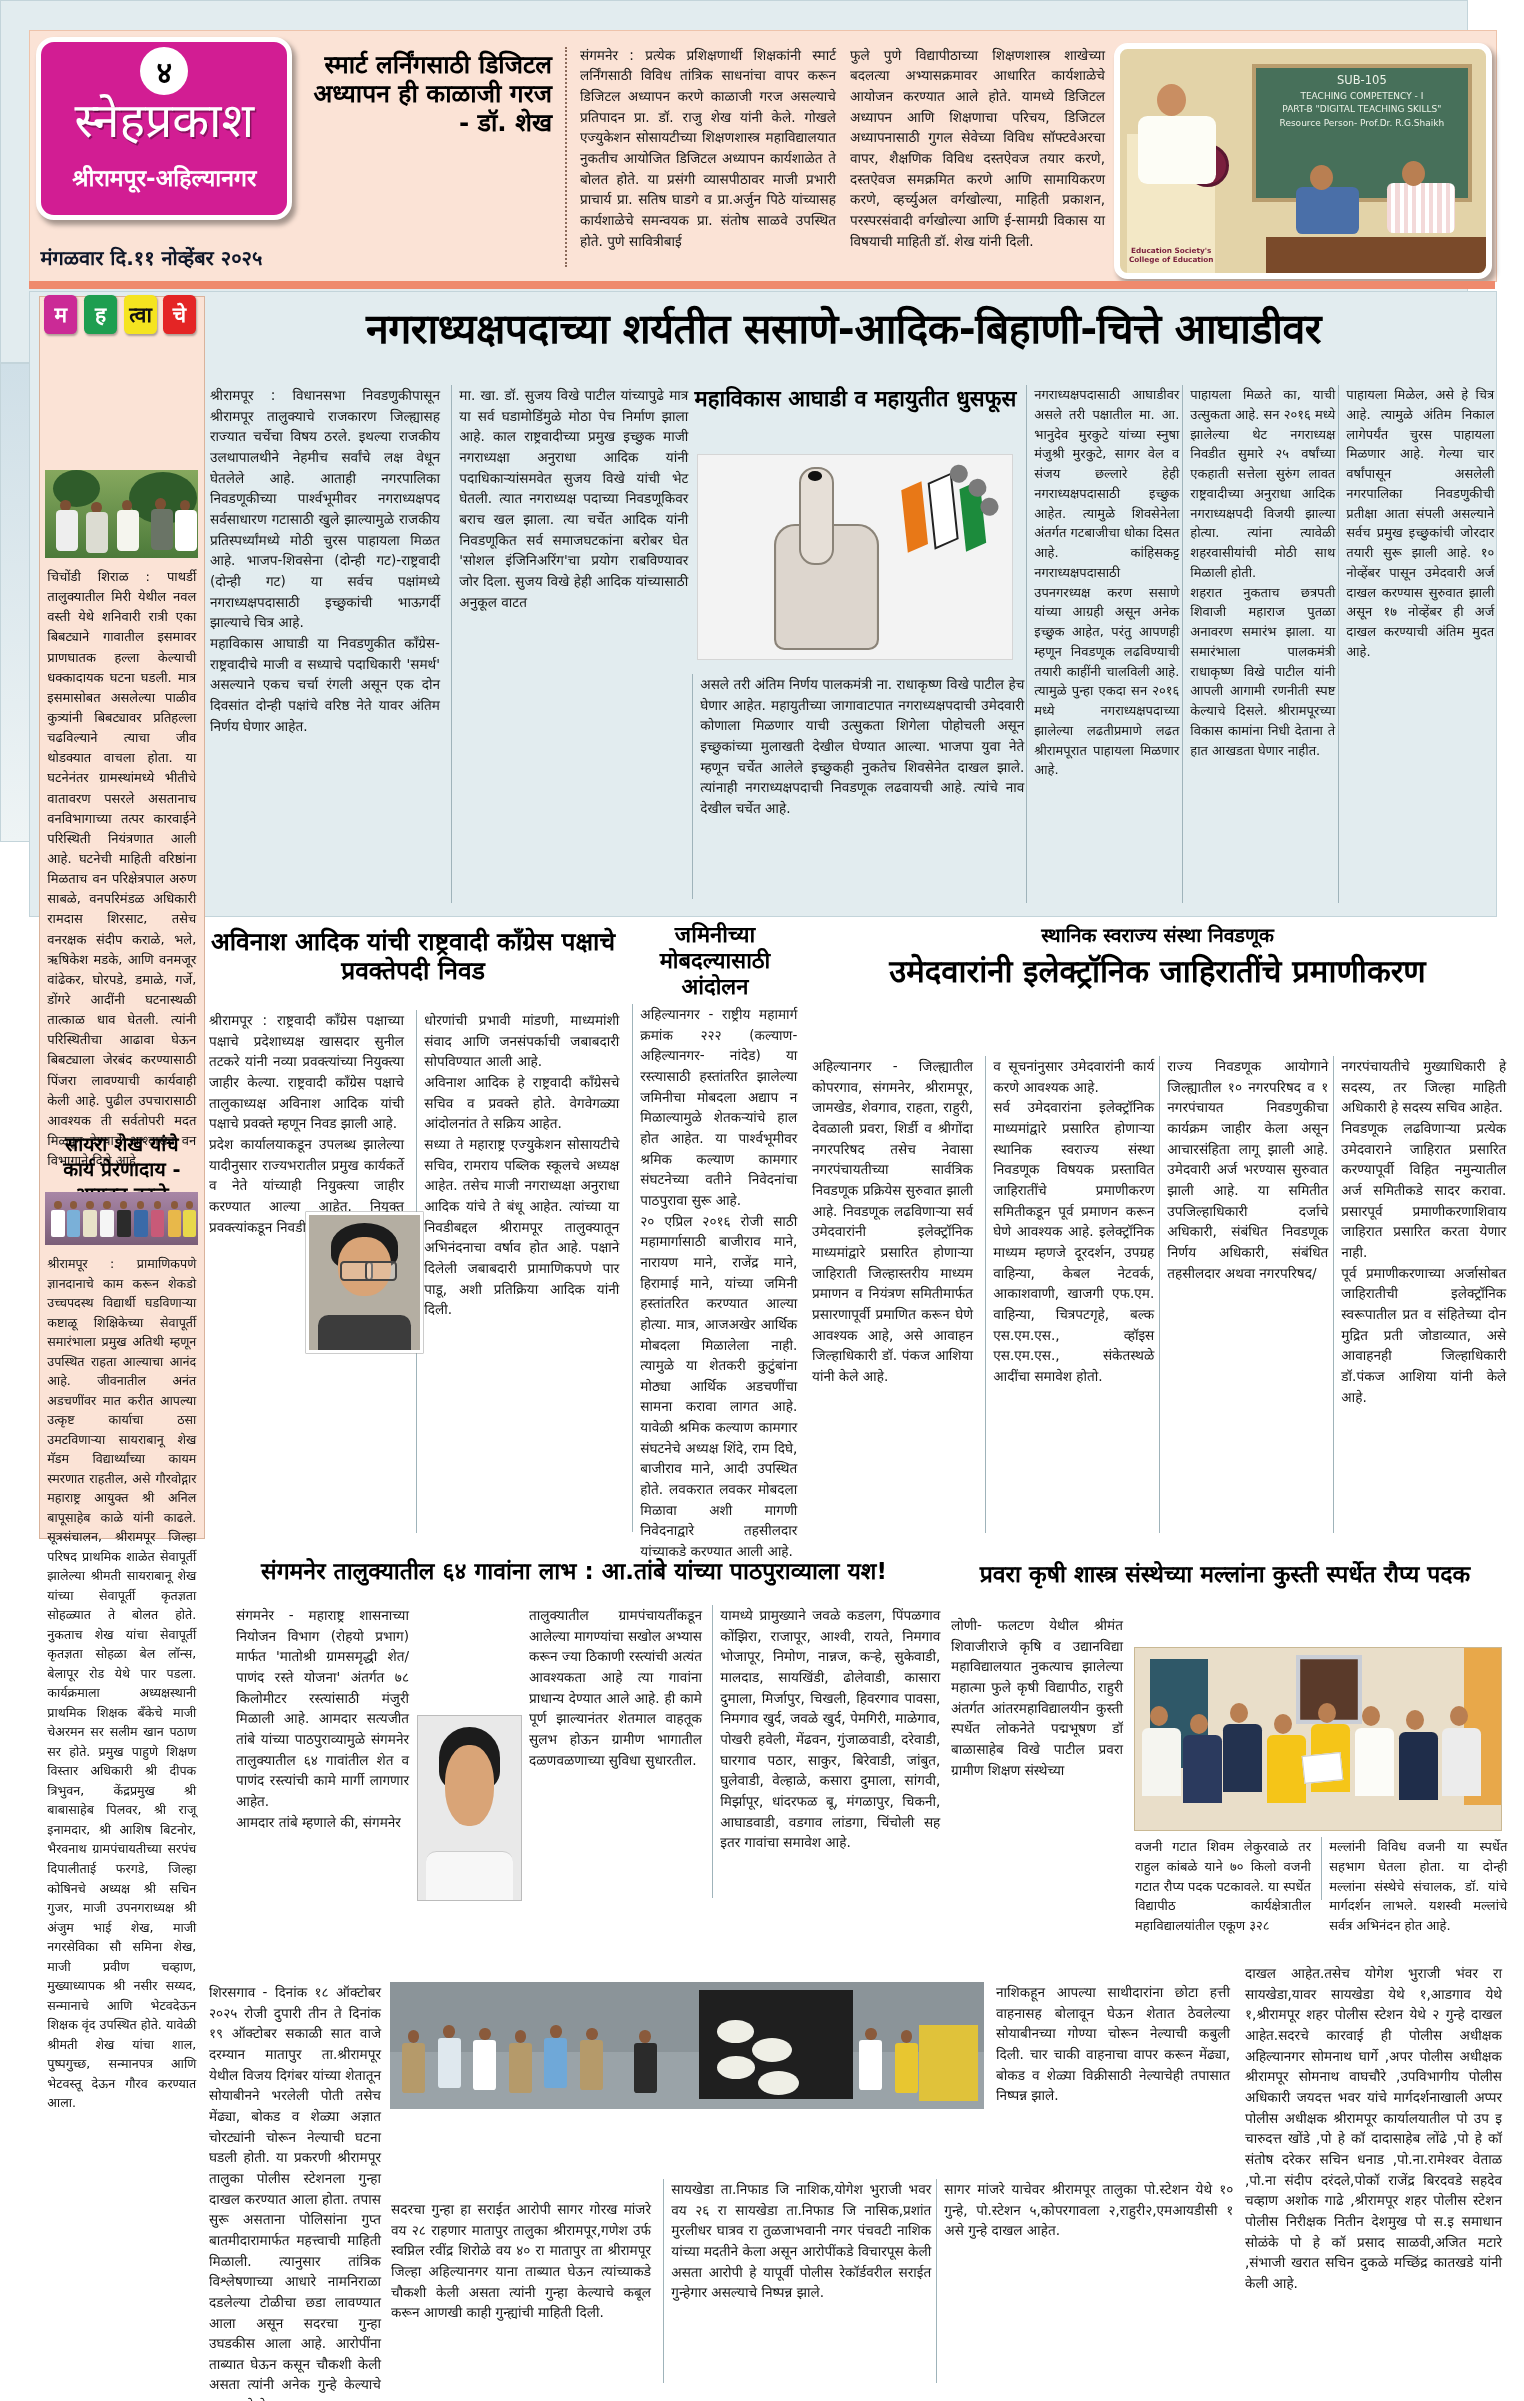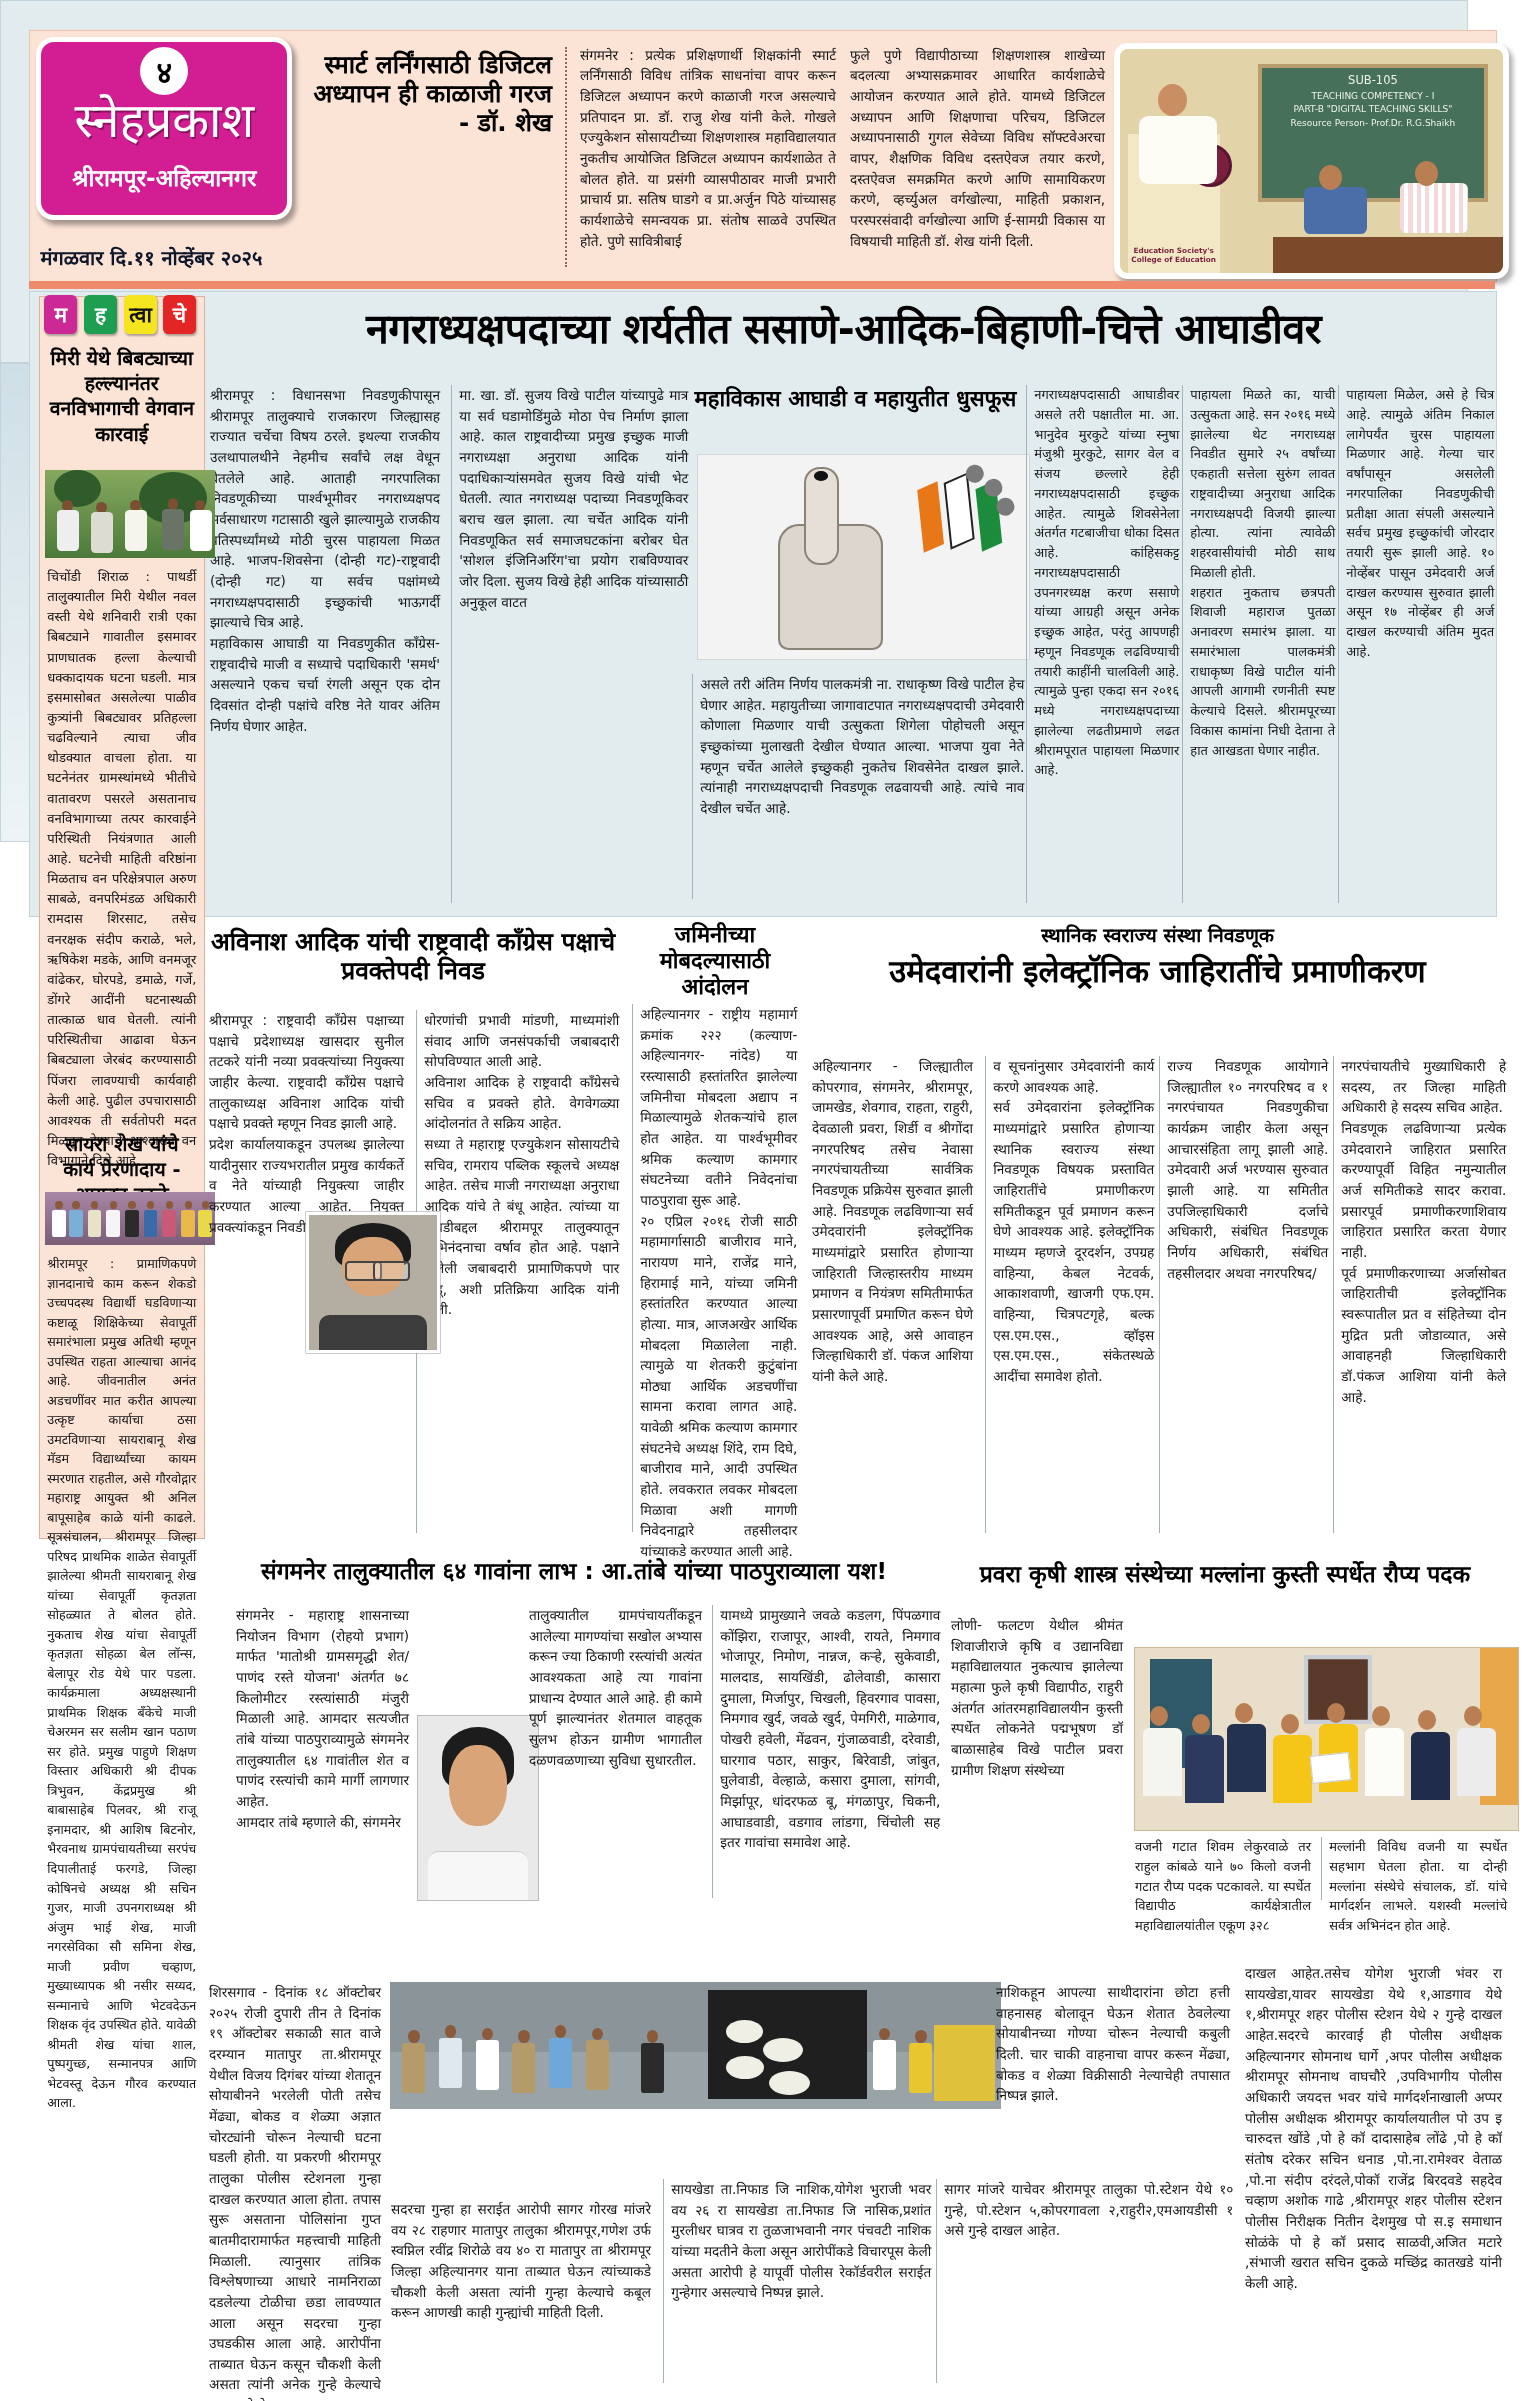--- a/index.html
+++ b/index.html
@@ -17,21 +17,21 @@
   #pagenum-circle{position:absolute;left:50%;top:5.2px;transform:translateX(-50%);width:48px;height:48px;
     border-radius:50%;background:#fff;color:#000;font-size:30px;font-weight:800;display:flex;align-items:center;justify-content:center;}
   #masthead-title{position:absolute;left:0;right:0;top:54px;text-align:center;color:#fff;font-weight:400;font-size:48px;line-height:1;text-shadow:1.6px 2.1px 0 rgba(0,0,0,.35);}
   #masthead-sub{position:absolute;left:0;right:0;top:119px;text-align:center;color:#fff;font-weight:700;font-size:23px;}
   #masthead-date{left:10.5px;top:213px;width:251px;text-align:left;font-weight:800;font-size:20px;color:#0f172a;}
   #topstory-headline{left:276px;top:19px;width:246px;font-size:24.6px;}
   #top-divider{left:535px;top:15.7px;height:220px;border-left:2.1px dotted #8a6a5a;}
   .rule-b{border-left:0.5px solid #9fb3ba;padding-left:7.3px;}
   #salmon-rule{left:29px;top:281px;width:1466px;height:8.4px;background:#ef8a6d;}
   
-  .photo{position:absolute;overflow:hidden;padding-left:17px;}
+  .photo{position:absolute;overflow:hidden;}
   #ph-class{left:1084px;top:11.5px;width:366px;height:224px;border:6.3px solid #fff;border-radius:13.6px;
     background:#e3d3a8;box-shadow:3.1px 4.2px 5.2px rgba(0,0,0,.3);}
   #ph-class .board{position:absolute;left:36%;top:7%;width:58%;height:56%;background:#47705a;border:4.2px solid #b99d6e;color:#eef3e9;
     font-size:9px;line-height:1.5;text-align:center;padding-top:4.2px;}
   #ph-class .podium{position:absolute;left:2%;bottom:0;width:24%;height:62%;background:#f3e8c6;}
   #ph-class .emblem{position:absolute;left:18%;bottom:38%;width:37px;height:37px;border-radius:50%;background:#7a1f3d;border:3.1px solid #5a1630;}
   #ph-class .pod-txt{position:absolute;left:2%;bottom:4%;width:24%;color:#7a1f3d;font-weight:700;font-size:7.3px;text-align:center;}
   #ph-class .speaker-head{position:absolute;left:10%;top:16%;width:29px;height:32px;border-radius:50%;background:#c98e62;}
   #ph-class .speaker-body{position:absolute;left:5%;top:30%;width:78px;height:68px;border-radius:9.4px;background:#fdfdf6;}
   #ph-class .sit1h{position:absolute;left:52%;top:52%;width:23px;height:25px;border-radius:50%;background:#b97f52;}
@@ -171,21 +171,20 @@
 शहरात नुकताच छत्रपती शिवाजी महाराज पुतळा अनावरण समारंभ झाला. या समारंभाला पालकमंत्री राधाकृष्ण विखे पाटील यांनी आपली आगामी रणनीती स्पष्ट केल्याचे दिसले. श्रीरामपूरच्या विकास कामांना निधी देताना ते हात आखडता घेणार नाहीत.</div>
     <div class="col lead-col rule-b" style="left:1308px;width:148px;font-size:13px;">पाहायला मिळेल, असे हे चित्र आहे. त्यामुळे अंतिम निकाल लागेपर्यंत चुरस पाहायला मिळणार आहे. गेल्या चार वर्षांपासून असलेली नगरपालिका निवडणुकीची प्रतीक्षा आता संपली असल्याने सर्वच प्रमुख इच्छुकांची जोरदार तयारी सुरू झाली आहे. १० नोव्हेंबर पासून उमेदवारी अर्ज दाखल करण्यास सुरुवात झाली असून १७ नोव्हेंबर ही अर्ज दाखल करण्याची अंतिम मुदत आहे.</div>
   </div>
 
   <div id="sidebar" class="abs">
     <div class="tagbox" id="tag1">म</div>
     <div class="tagbox" id="tag2">ह</div>
     <div class="tagbox" id="tag3">त्वा</div>
     <div class="tagbox" id="tag4">चे</div>
 
-    <div class="sb-headline" style="left:7.3px;top:49px;width:149px;">मिरी येथे बिबट्याच्या हल्ल्यानंतर वनविभागाची वेगवान कारवाई</div>
     <div id="ph-field" class="photo">
       <div class="blob" style="left:55%;top:2%;width:68px;height:52px;"></div>
       <div class="blob" style="left:5%;top:0;width:47px;height:37px;"></div>
       <div class="fh" style="left:10%;top:34%;"></div>
         <div class="fb" style="left:7%;top:46%;background:#eee;"></div>
       <div class="fh" style="left:30%;top:36%;"></div>
         <div class="fb" style="left:27%;top:48%;background:#dcdcd2;"></div>
       <div class="fh" style="left:50%;top:34%;"></div>
         <div class="fb" style="left:47%;top:46%;background:#f5f5ee;"></div>
       <div class="fh" style="left:72%;top:32%;"></div>

